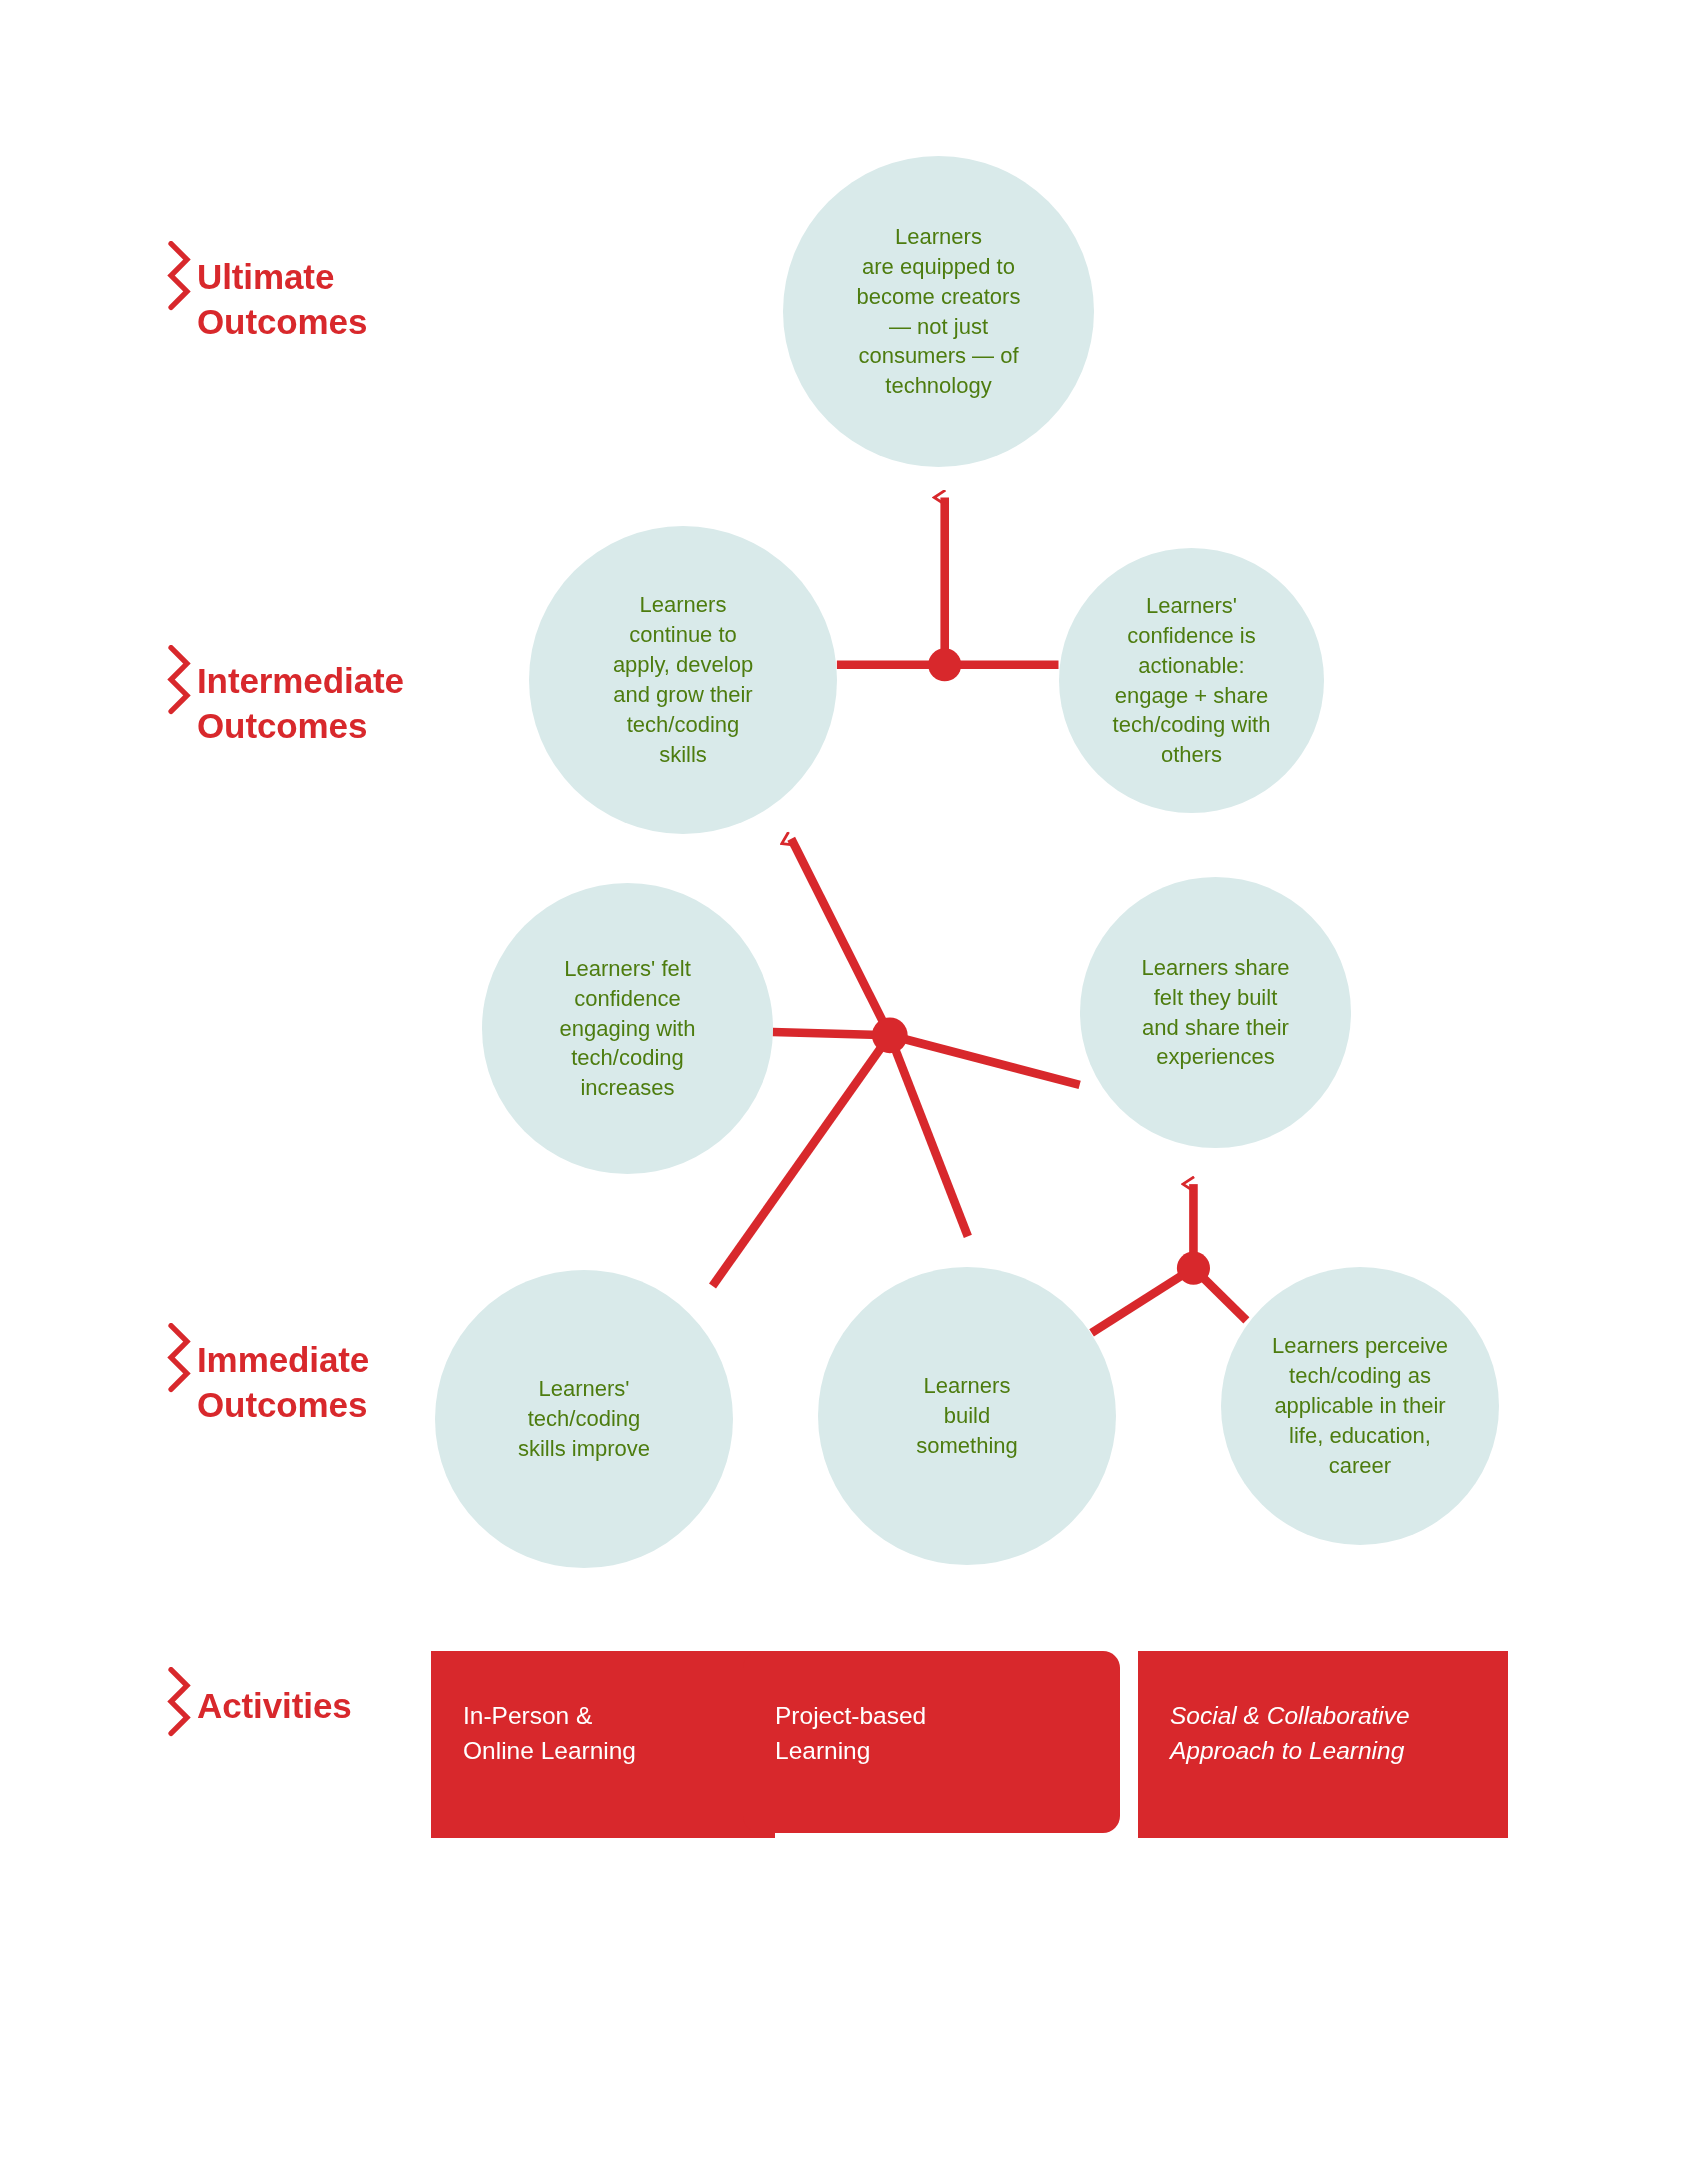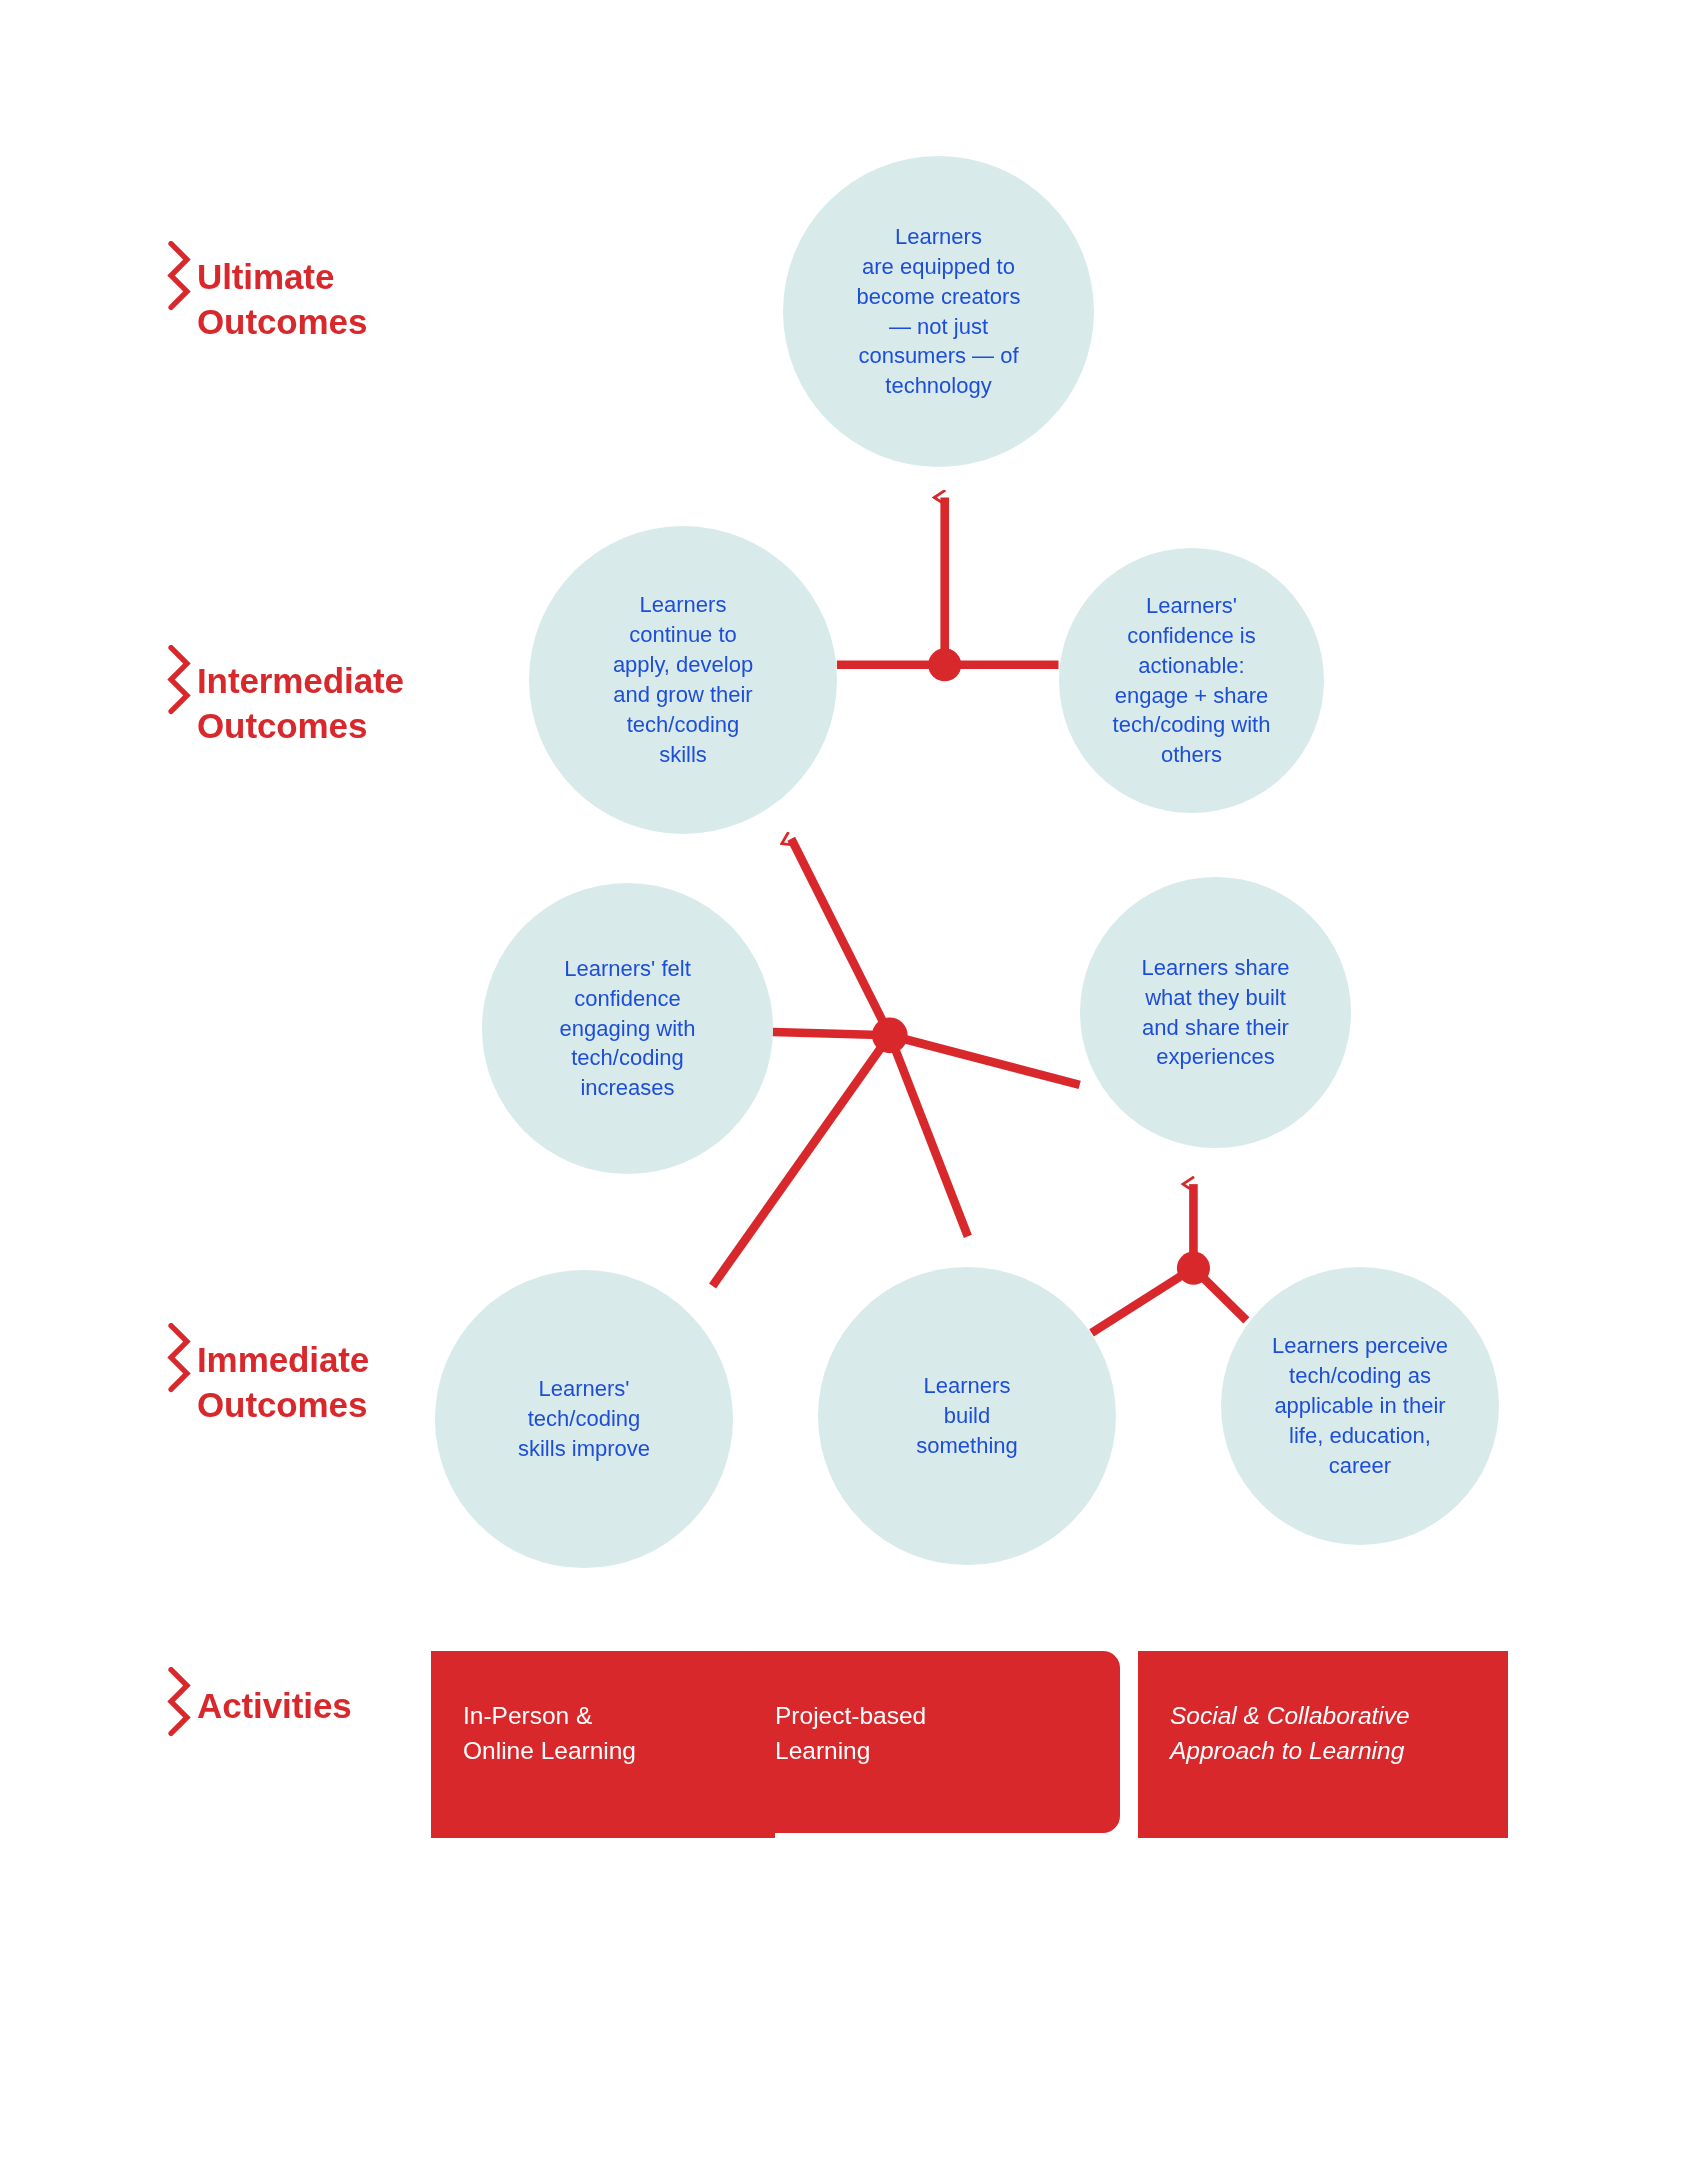--- a/index.html
+++ b/index.html
@@ -26,21 +26,21 @@
 
   
   .bubble{
     position:absolute;
     border-radius:50%;
     background:#D9EAEA;
     display:flex;
     align-items:center;
     justify-content:center;
     text-align:center;
-    color:#1d4ed8;
+    color:#4d7c0f;
     font-size:22px;
     line-height:1.36;
     white-space:pre-line;
     box-sizing:border-box;
     padding:0 12px;
   }
 
   
   .actbox{
     position:absolute;
@@ -144,21 +144,21 @@
 tech/coding with
 others</div>
 
   <div class="bubble" style="left:482px;top:883px;width:291px;height:291px;">Learners' felt
 confidence
 engaging with
 tech/coding
 increases</div>
 
   <div class="bubble" style="left:1080px;top:877px;width:271px;height:271px;">Learners share
-what they built
+felt they built
 and share their
 experiences</div>
 
   <div class="bubble" style="left:435px;top:1270px;width:298px;height:298px;">Learners'
 tech/coding
 skills improve</div>
 
   <div class="bubble" style="left:818px;top:1267px;width:298px;height:298px;">Learners
 build
 something</div>

